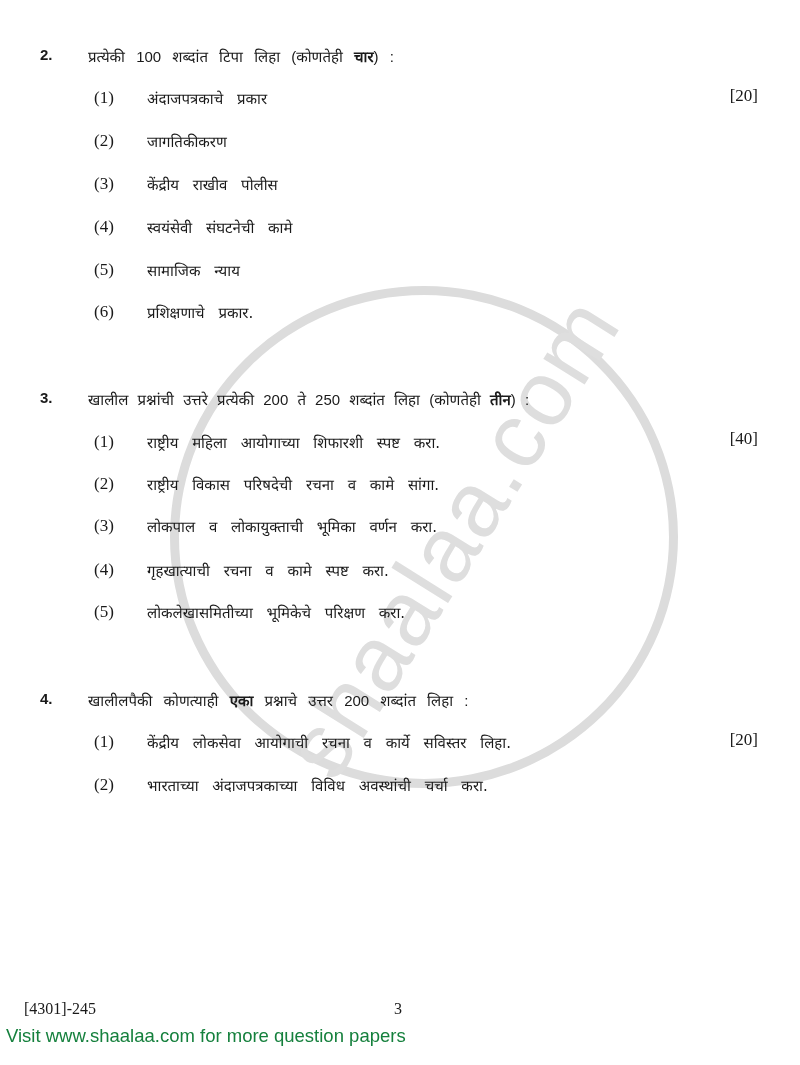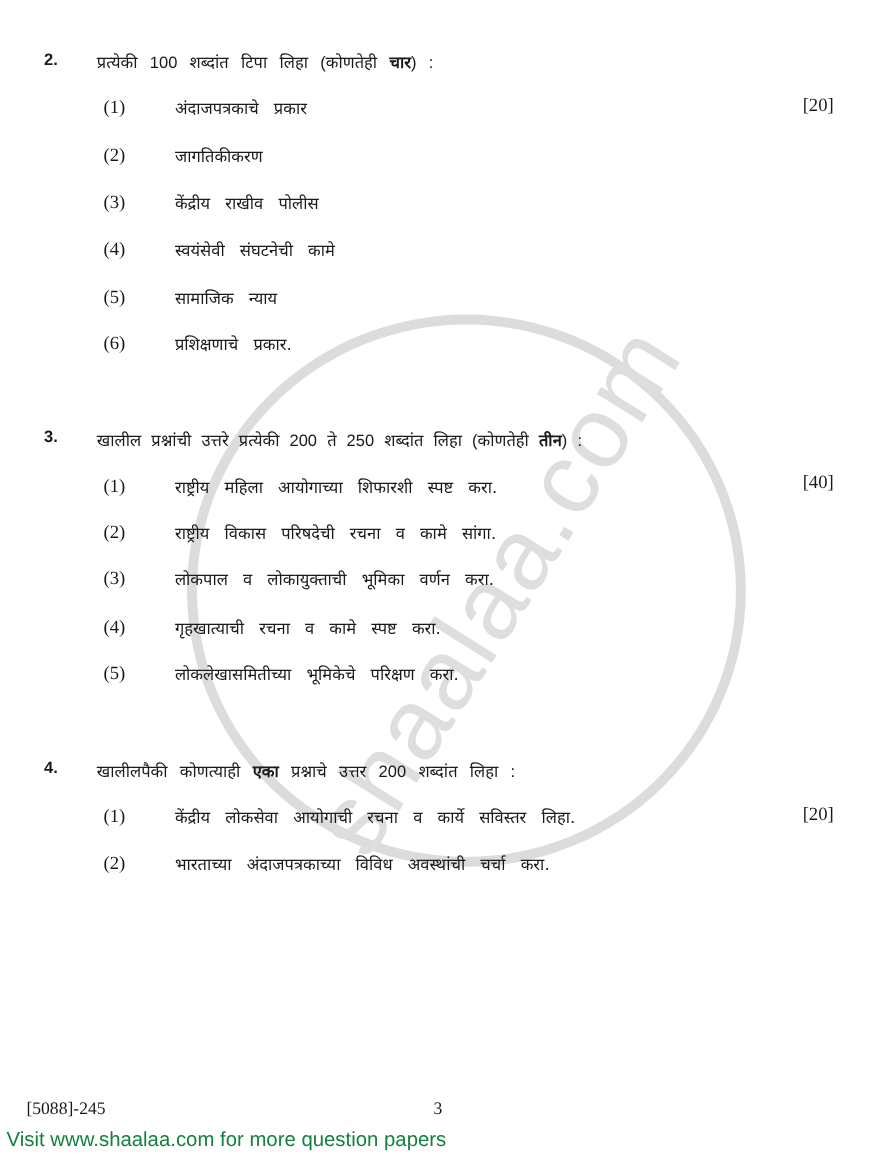--- a/index.html
+++ b/index.html
@@ -8,21 +8,21 @@
       font-family: "Liberation Serif", "DejaVu Serif", serif; color: #1a1a1a;
     }
     .page { position: absolute; left: 0; top: 0; width: 800px; height: 1065px; }
     .q-head { position: absolute; left: 40px; right: 42px; height: 26px; font-size: 16px; }
     .q-num { position: absolute; left: 0; top: 0; font-family: "Liberation Sans", sans-serif; font-weight: bold; font-size: 15px; }
     .q-text { position: absolute; left: 48px; top: 0; word-spacing: 7px; white-space: nowrap; font-family: Liberation Sans, sans-serif; font-size: 15px; }
     .q-text b { font-weight: bold; }
     .q-marks { position: absolute; right: 0; top: 0; font-size: 17px; margin-top: 40px; }
     .item { position: absolute; left: 94px; height: 24px; font-size: 16px; white-space: nowrap; }
     .item-num { position: absolute; left: 0; top: 0; font-size: 17px; }
-    .item-text { position: absolute; left: 65px; top: 0; font-family: "DejaVu Sans", sans-serif; font-size: 15px; word-spacing: 9px; }
+    .item-text { position: absolute; left: 53px; top: 0; font-family: "DejaVu Sans", sans-serif; font-size: 15px; word-spacing: 9px; }
     .watermark-circle {
       position: absolute; left: 170px; top: 286px; width: 508px; height: 502px;
       border: 9px solid #dcdcdc; border-radius: 50%; box-sizing: border-box;
     }
     .watermark-text {
       position: absolute; left: 200px; top: 520px; width: 460px; text-align: center;
       font-family: "Liberation Sans", sans-serif; font-size: 92px; color: #dedede;
       transform: rotate(-58deg); transform-origin: center center; letter-spacing: 2px;
     }
     .footer-code { position: absolute; left: 24px; top: 1000px; font-size: 16px; }
@@ -100,17 +100,17 @@
   </div>
   <div class="item" style="top:732px;">
       <span class="item-num">(1)</span>
       <span class="item-text">केंद्रीय लोकसेवा आयोगाची रचना व कार्ये सविस्तर लिहा.</span>
     </div>
   <div class="item" style="top:775px;">
       <span class="item-num">(2)</span>
       <span class="item-text">भारताच्या अंदाजपत्रकाच्या विविध अवस्थांची चर्चा करा.</span>
     </div>
 
-  <div class="footer-code">[5088]-245</div>
+  <div class="footer-code">[4301]-245</div>
   <div class="footer-page">3</div>
   <div class="footer-link">Visit www.shaalaa.com for more question papers</div>
 
 </div>
 
 </body></html>

